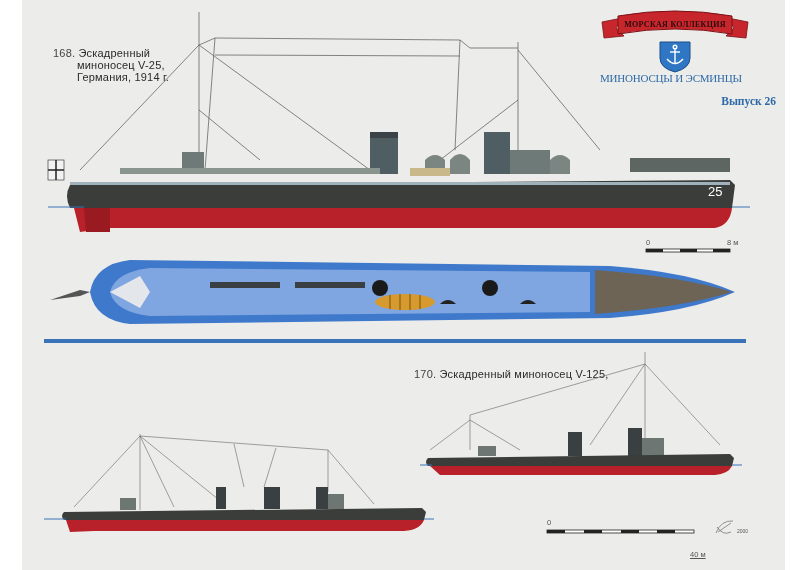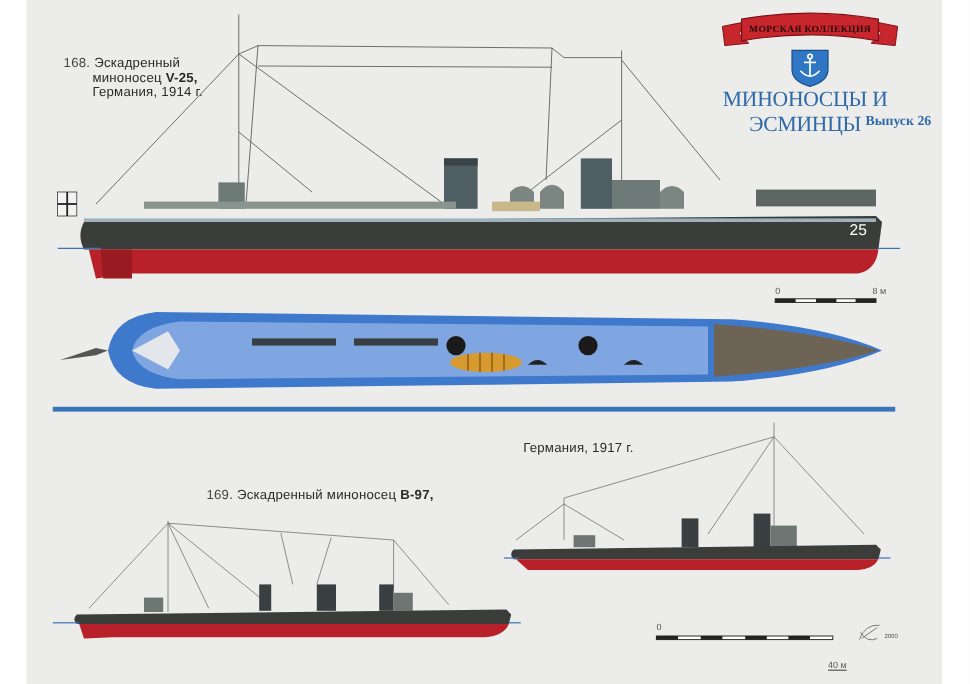--- a/index.html
+++ b/index.html
@@ -1,21 +1,21 @@
 <!DOCTYPE html>
 <html><head>
 <meta charset="utf-8">
 <style>
   html, body { margin:0; padding:0; background:#ffffff; }
   body { width:808px; height:570px; position:relative; overflow:hidden; font-family:"Liberation Sans", sans-serif; }
   .page { position:absolute; left:22px; top:0; width:763px; height:570px; background:#ececea; }
   .caption { position:absolute; font-size:11px; line-height:12px; color:#2a2a2a; letter-spacing:0.2px; }
   .caption .num { color:#444; }
-  .caption b { font-weight:bold; }
-  .logo-title { position:absolute; left:566px; top:72px; width:210px; text-align:center; color:#2e6aa8; font-family:"Liberation Serif", serif; font-size:18px; letter-spacing:-0.2px; }
+  .caption b { font-weight:normal; }
+  .logo-title { position:absolute; left:566px; top:72px; width:210px; text-align:center; color:#2e6aa8; font-family:"Liberation Serif", serif; font-size:11px; letter-spacing:-0.2px; }
   .logo-sub { position:absolute; left:566px; top:95px; width:210px; text-align:right; color:#2e6aa8; font-family:"Liberation Serif", serif; font-weight:bold; font-size:11.5px; }
   .ribbon-text { font-family:"Liberation Serif", serif; font-size:8px; font-weight:bold; fill:#2a0a0a; letter-spacing:0.3px; }
   .scale-label { position:absolute; font-size:7.5px; color:#555; }
   .divider { position:absolute; left:44px; top:339px; width:702px; height:4px; background:#3a73b8; }
   svg { position:absolute; overflow:visible; }
 </style>
 </head>
 <body>
 
 <div class="page"></div>
@@ -113,25 +113,24 @@
       <line x1="370" y1="43" x2="370" y2="57"></line>
     </g>
   <path d="M390,52 Q398,44 406,52 Z" fill="#222"></path>
   <path d="M470,52 Q478,44 486,52 Z" fill="#222"></path>
   <path d="M0,48 L30,38 L40,40 L30,44 Z" fill="#555"></path>
 </svg>
 
 <div class="divider"></div>
 
 <div class="caption" style="left:414px;top:368px;">
-  <div style="padding-left:22px;">Германия, 1917 г.</div>
+  <div><span class="num">170.</span> <span>Эскадренный миноносец</span> <b>V-125,</b></div>
 </div>
 
 <div class="caption" style="left:172px;top:407px;">
-  <div><span class="num">169.</span> <span>Эскадренный миноносец</span> <b>B-97,</b></div>
 </div>
 
 <svg style="left:420px;top:350px;" width="320" height="130" viewBox="0 0 320 130">
   <g stroke="#666" stroke-width="0.6" fill="none">
     <line x1="225" y1="2" x2="225" y2="95"></line>
     <line x1="225" y1="14" x2="50" y2="65"></line>
     <line x1="225" y1="14" x2="300" y2="95"></line>
     <line x1="225" y1="14" x2="170" y2="95"></line>
     <line x1="50" y1="65" x2="50" y2="100"></line>
     <line x1="50" y1="70" x2="10" y2="100"></line>

